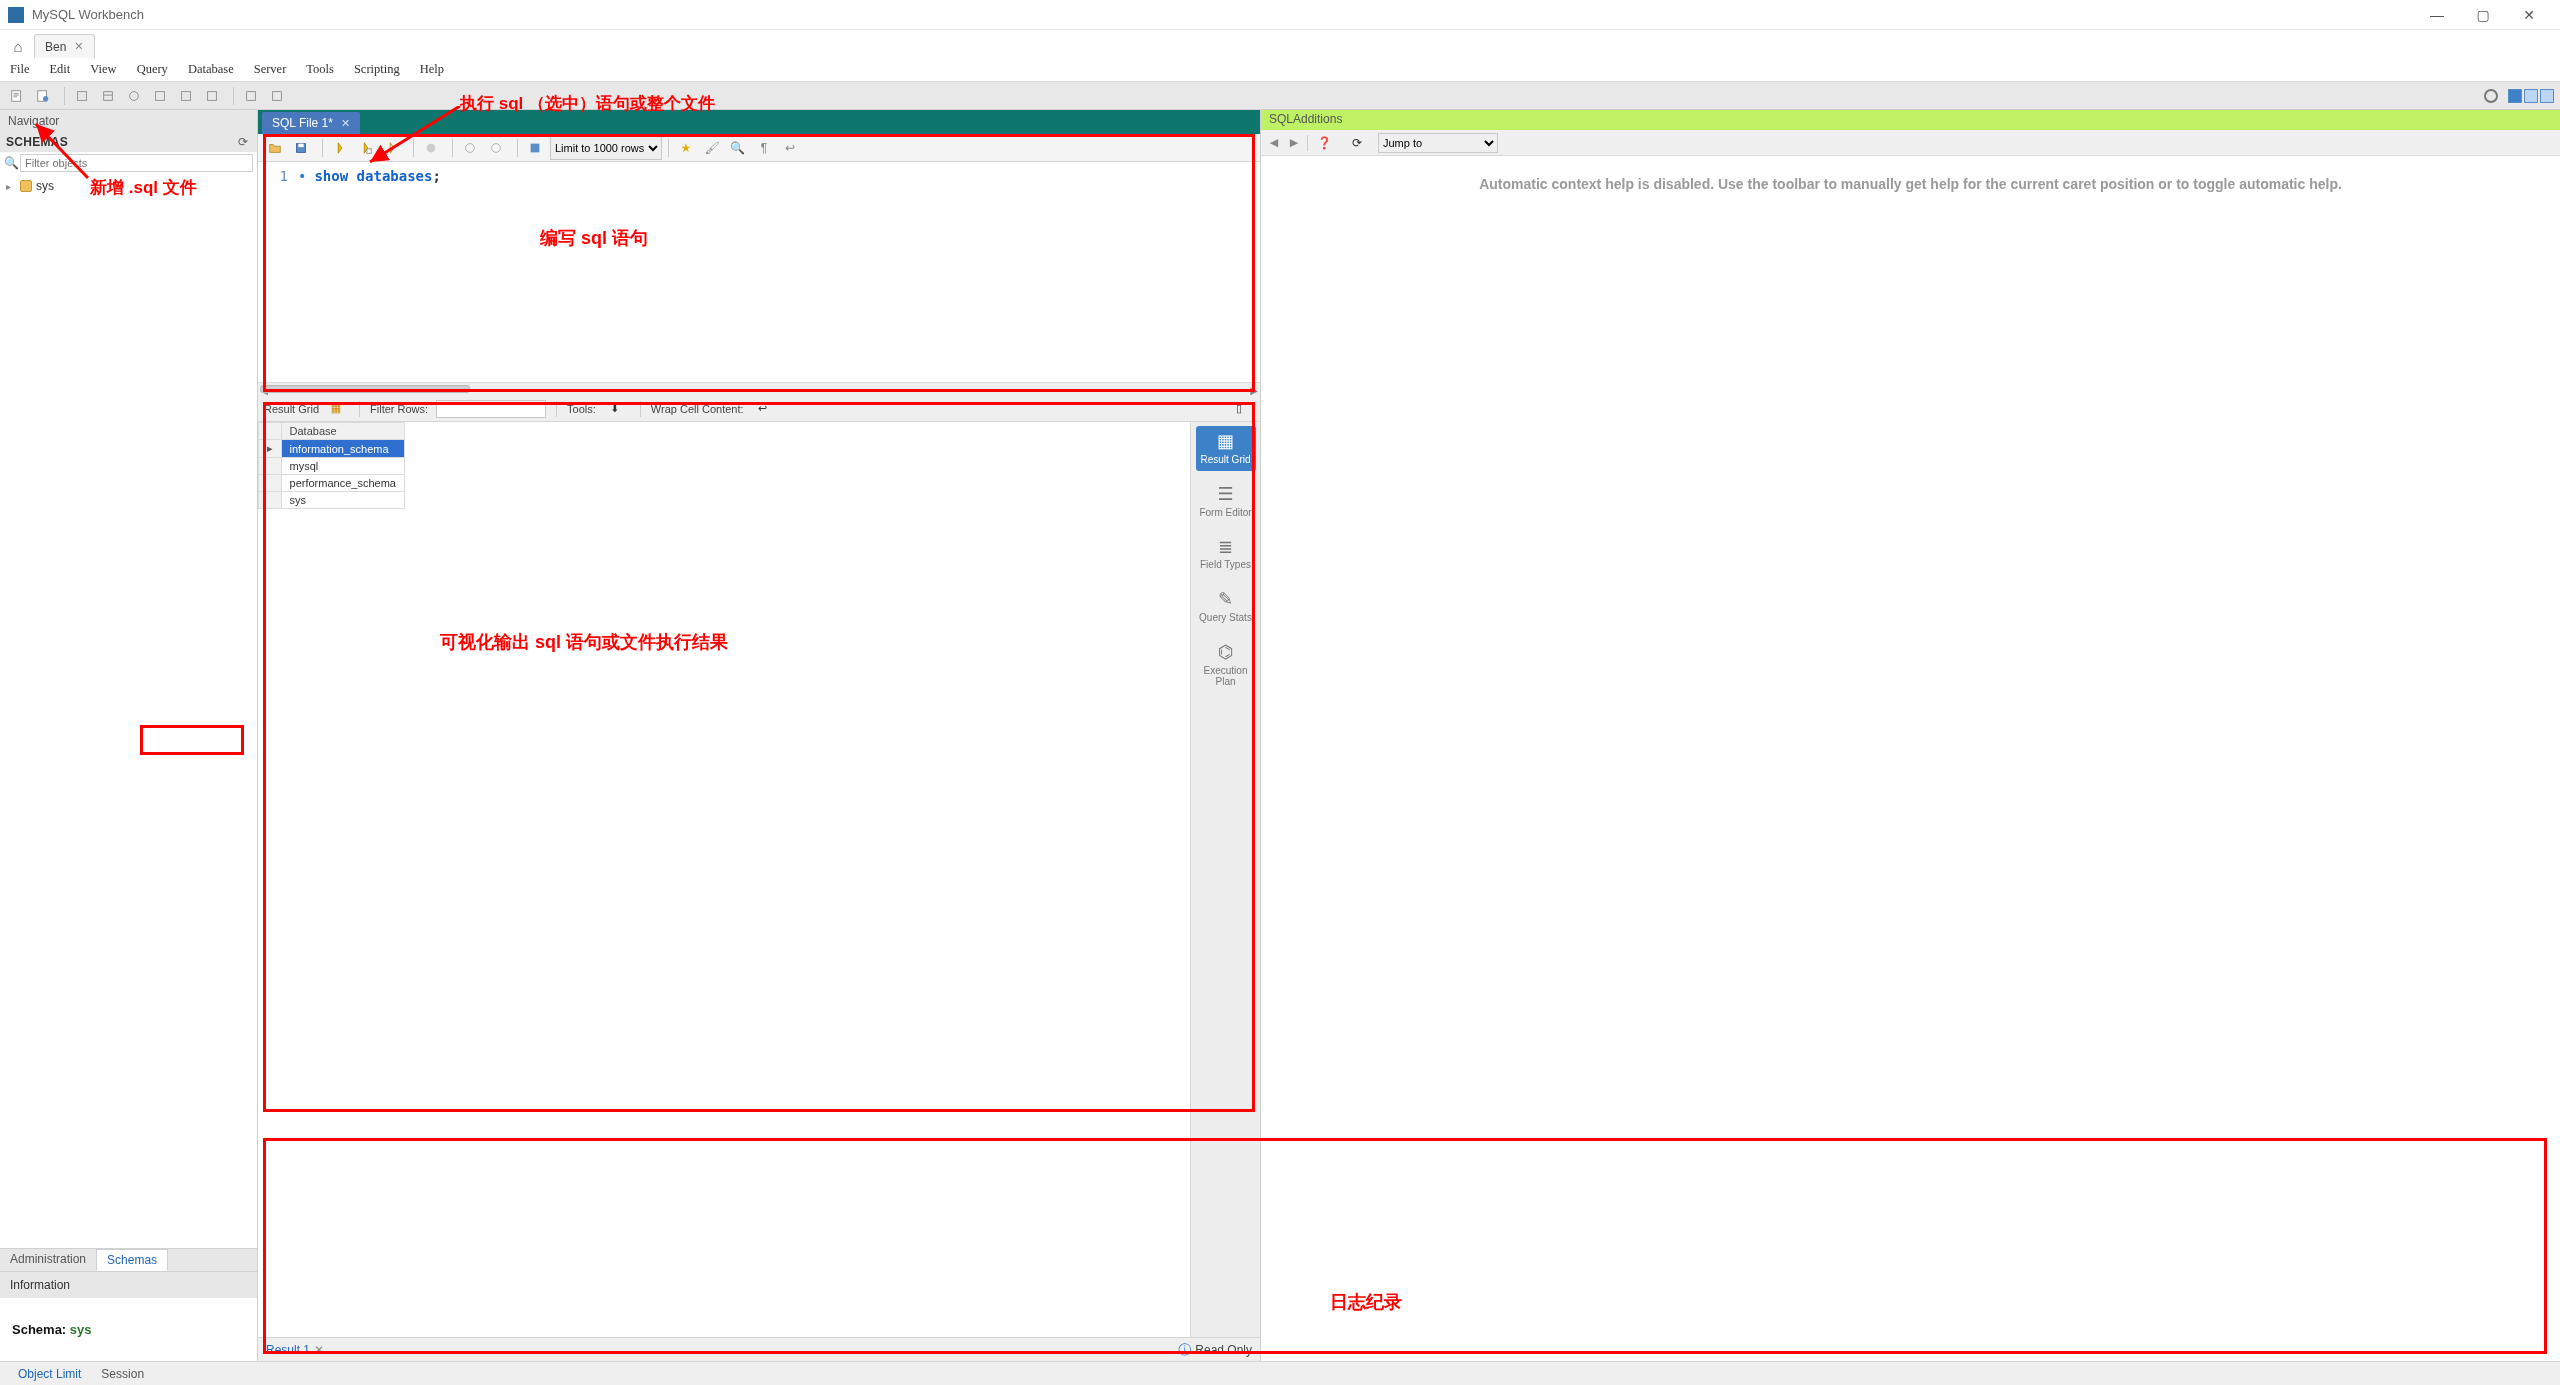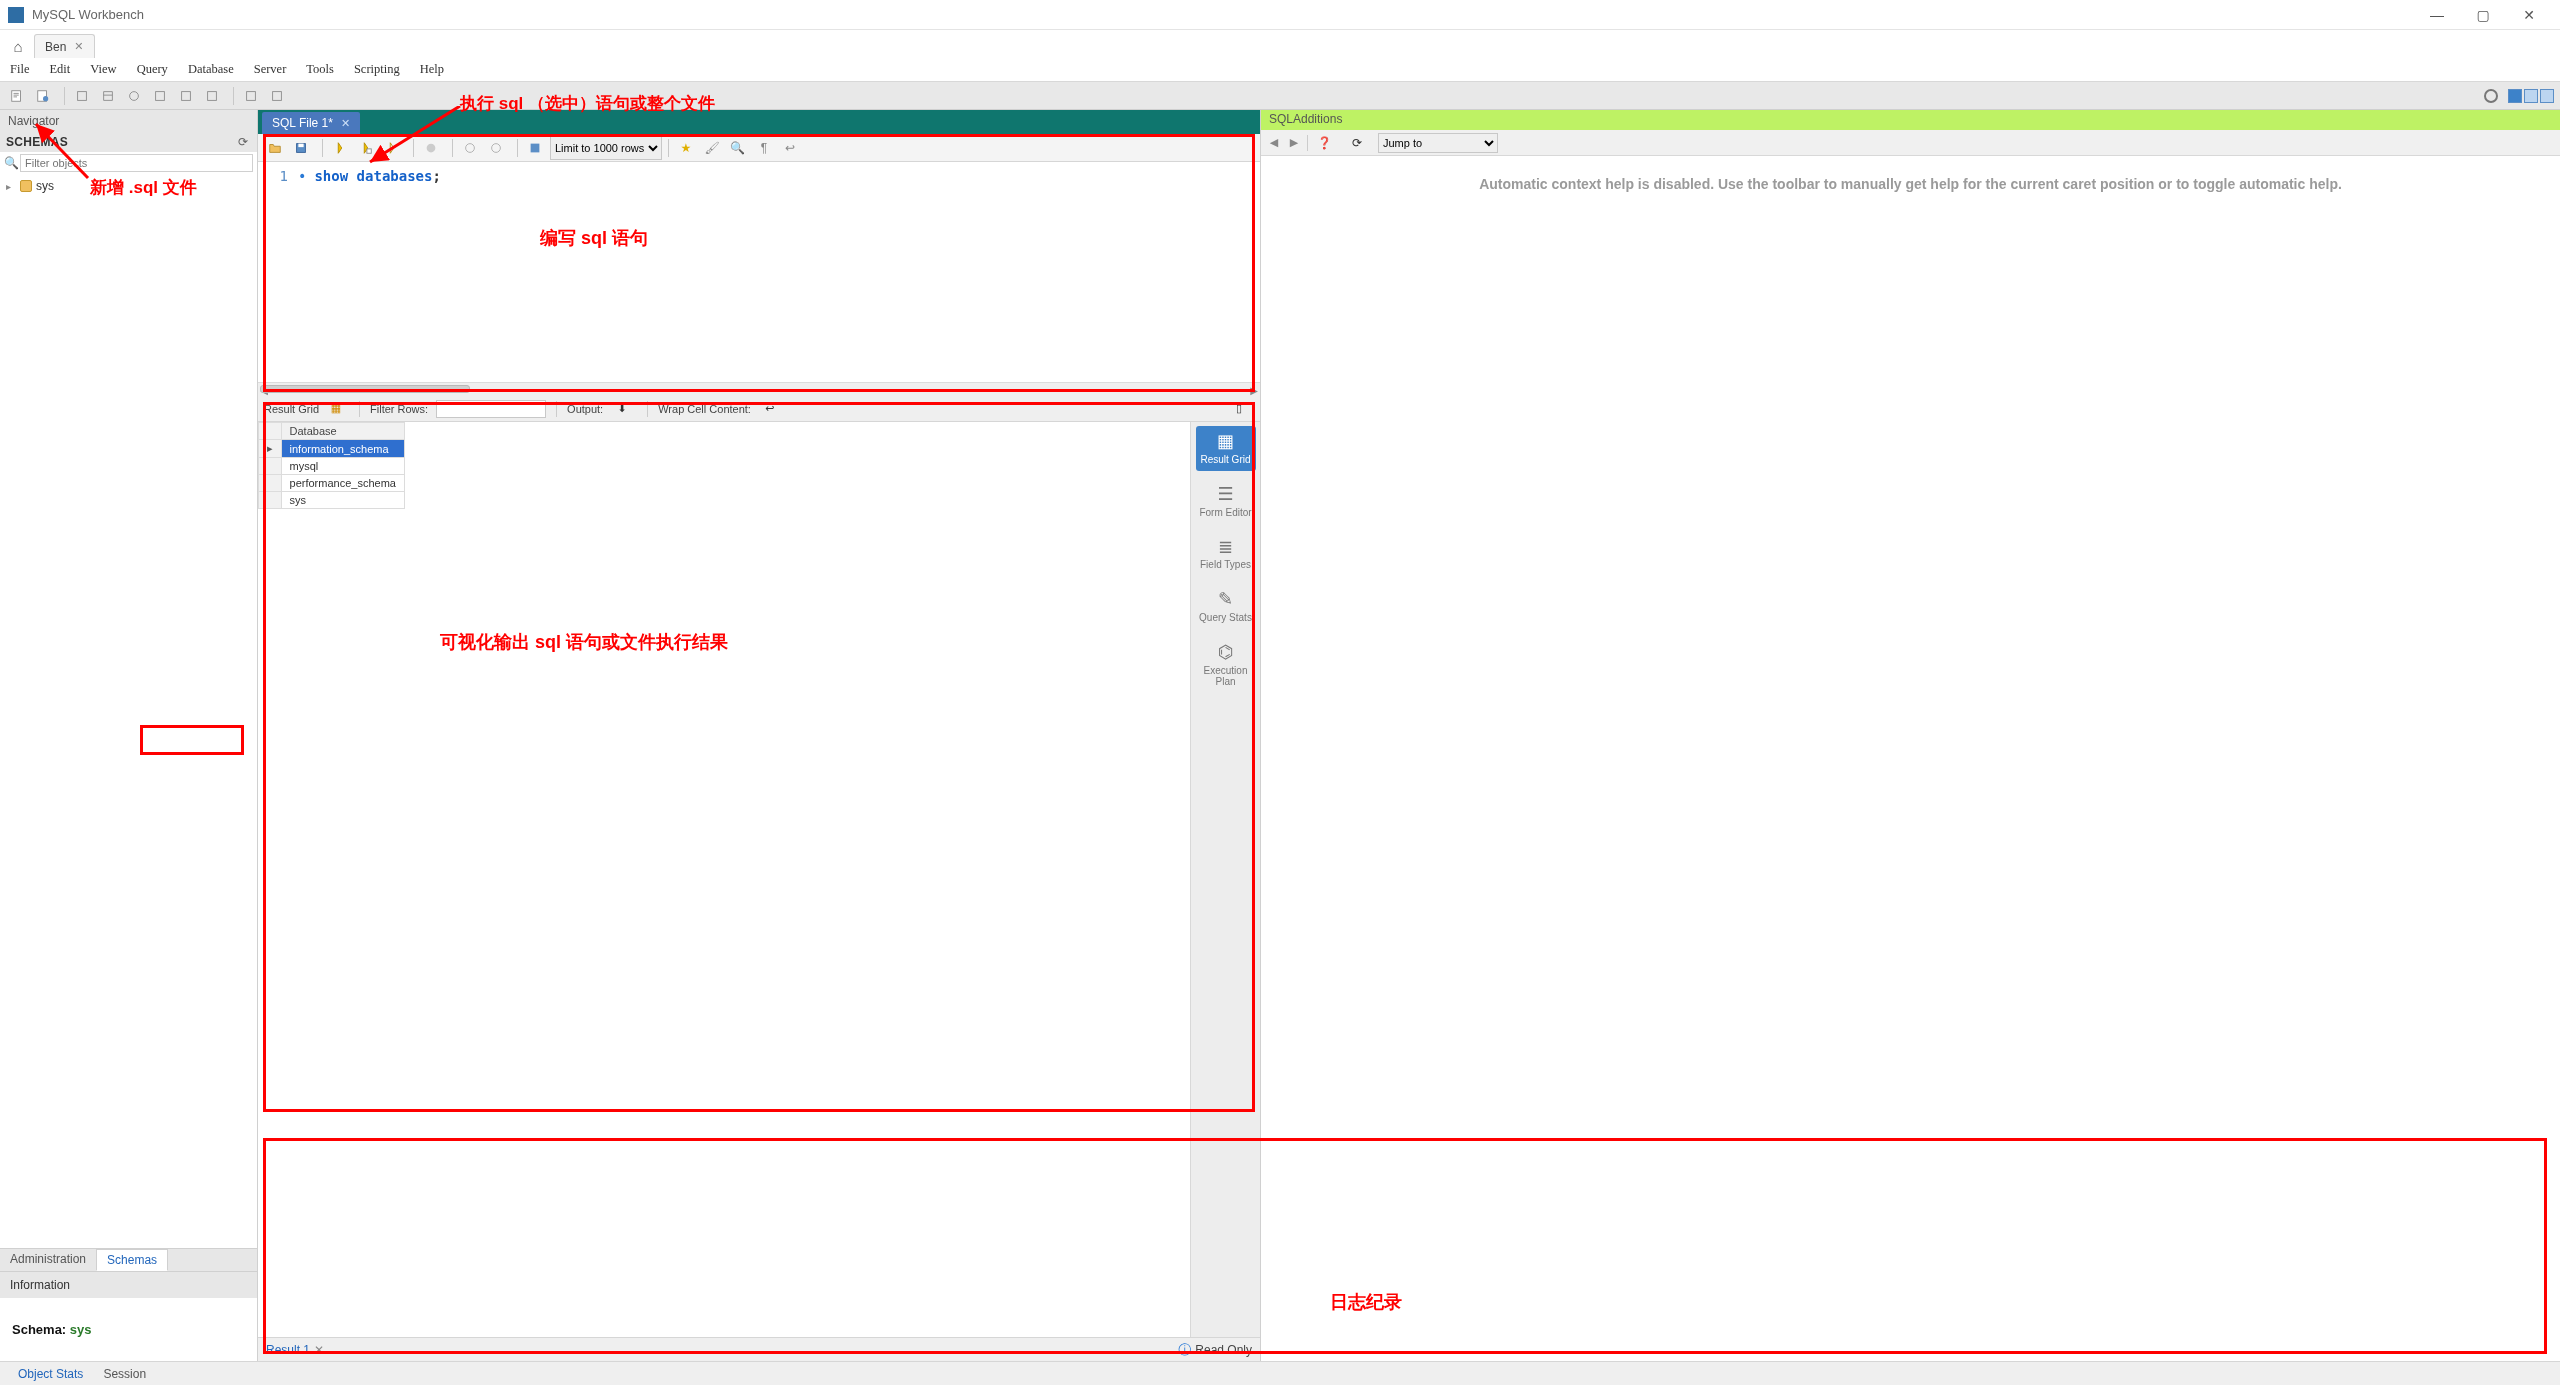--- a/index.html
+++ b/index.html
@@ -347,21 +347,21 @@
           <span class="ar r">▶</span>
       </div>
 
       <div class="result-toolbar">
         <span class="lbl">Result Grid</span>
         <span class="tb-btn" style="width:18px; color:#d08a00;">▦</span>
         <span class="sep"></span>
         <span class="lbl">Filter Rows:</span>
         <input class="fr" type="text" style="">
         <span class="sep"></span>
-        <span class="lbl">Output:</span>
+        <span class="lbl">Tools:</span>
         <span class="tb-btn">⬇</span>
         <span class="sep"></span>
         <span class="lbl">Wrap Cell Content:</span>
         <span class="tb-btn">↩</span>
         <span style="flex:1"></span>
         <span class="tb-btn">▯</span>
       </div>
 
       <div class="result-grid-wrap">
         <div class="result-grid">
@@ -428,21 +428,21 @@
 <div class="output">
   <div class="hdr">Output</div>
   <div class="out-toolbar">
     <span class="tb-btn">🗑</span>
     <select><option>Action Output</option></select>
   </div>
 
 </div>
 
 <div class="statusbar">
-  <span class="tab">Object Stats</span>
+  <span class="tab">Object Limit</span>
   <span class="tab plain">Session</span>
 </div>
 
 <div class="anno-label" style="left:90px; top:176px; font-size:17px;">新增 .sql 文件</div>
 <svg class="anno-arrow" style="left:28px; top:118px;" width="80" height="70">
     <defs>
       <marker id="ah1" markerWidth="8" markerHeight="8" refX="6" refY="3" orient="auto">
         <path d="M0,0 L6,3 L0,6 z" fill="red"></path>
       </marker>
     </defs>

